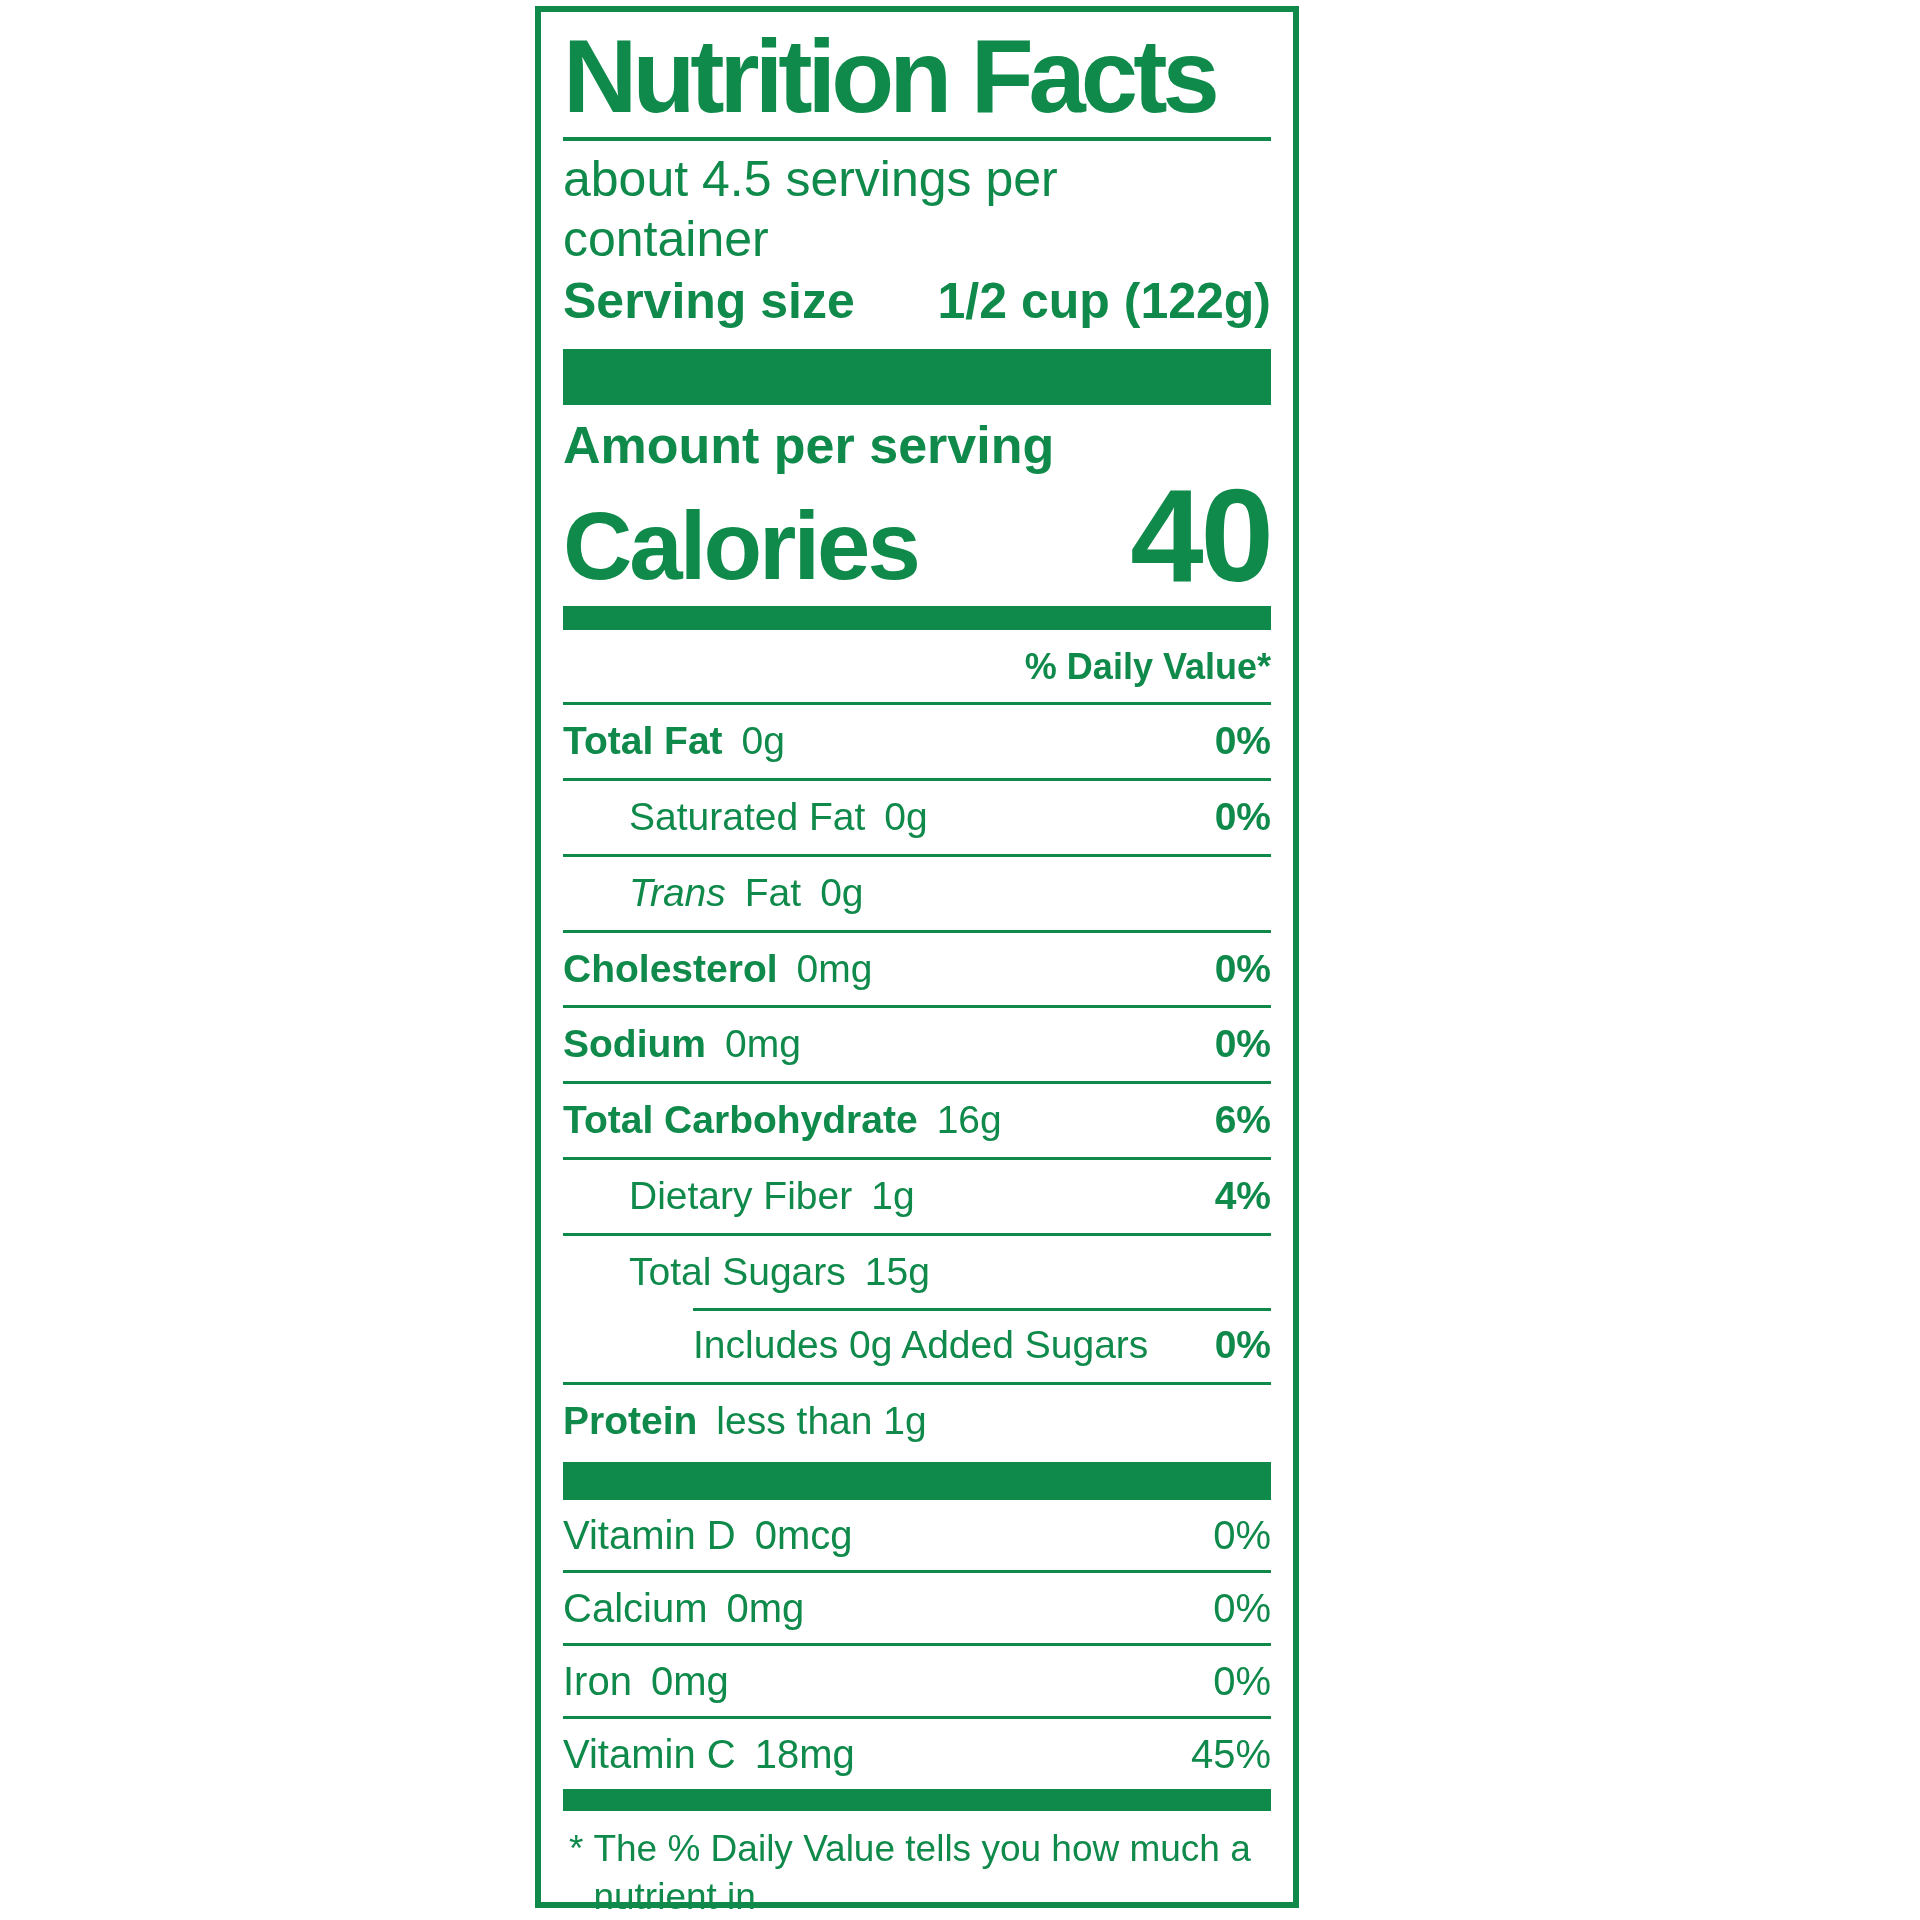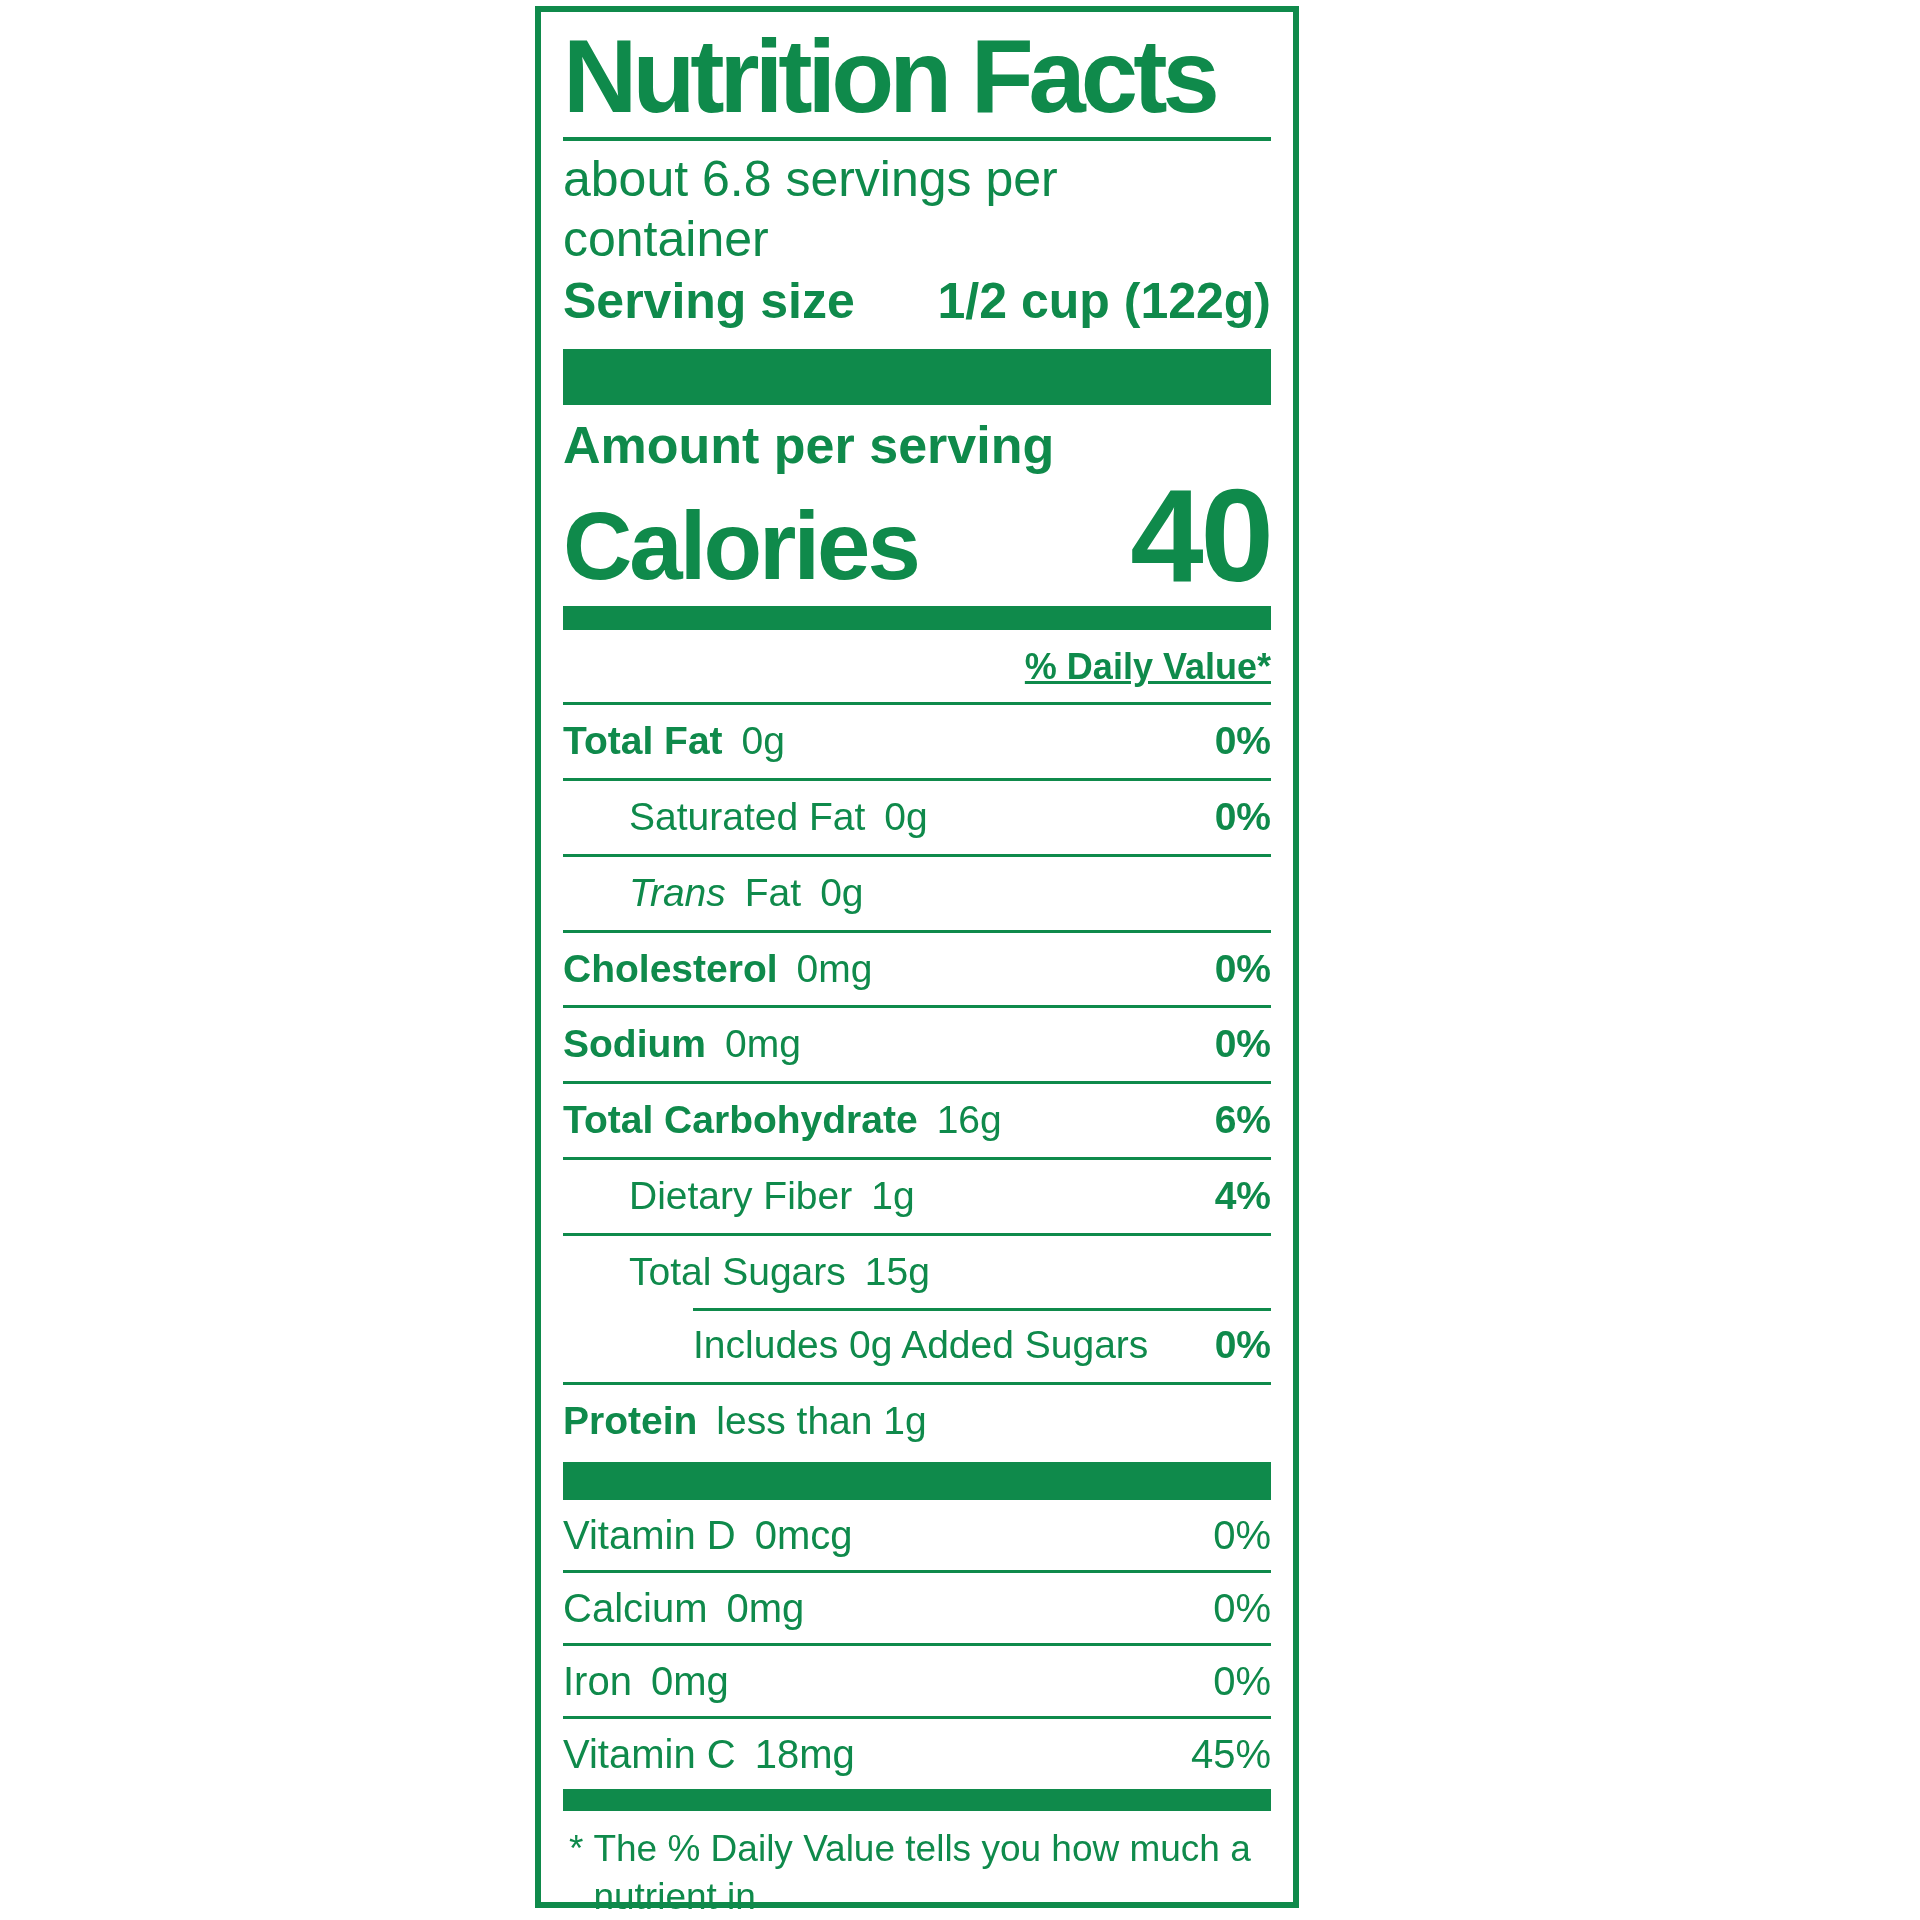--- a/index.html
+++ b/index.html
@@ -39,21 +39,20 @@
   .nf-amount{font-size:52px;font-weight:bold;line-height:1.1;}
   .nf-cal-row{
     display:flex;justify-content:space-between;align-items:flex-end;
     margin-top:4px;
   }
   .nf-cal-label{font-size:96px;font-weight:bold;letter-spacing:-3px;line-height:1.0;text-align:center;}
   .nf-cal-value{font-size:132px;font-weight:bold;line-height:0.88;letter-spacing:-3px;}
   .nf-dv-header{
     text-align:right;font-size:36px;font-weight:bold;
     padding:16px 0 14px 0;
-    text-decoration:underline;
   }
   .row{
     display:flex;justify-content:space-between;align-items:baseline;
     border-top:3px solid var(--green);
     font-size:39px;line-height:1.1;
     padding:15px 0 15px 0;
   }
   .row-text{display:flex;align-items:baseline;gap:19px;}
   .indent1 .row-text{padding-left:66px;}
   .indent2 .row-text{padding-left:130px;}
@@ -79,21 +78,21 @@
 </style>
 </head>
 <body>
 
 <div class="page">
   <div class="nf-label">
 
     <div class="nf-title">Nutrition Facts</div>
     <div class="title-rule"></div>
 
-    <div class="nf-servings">about 6.8 servings per container</div>
+    <div class="nf-servings">about 4.5 servings per container</div>
 
     <div class="nf-serving-row">
       <span>Serving size</span>
       <span>1/2 cup (122g)</span>
     </div>
 
     <div class="bar bar-xl"></div>
 
     <div class="nf-amount">Amount per serving</div>
 

